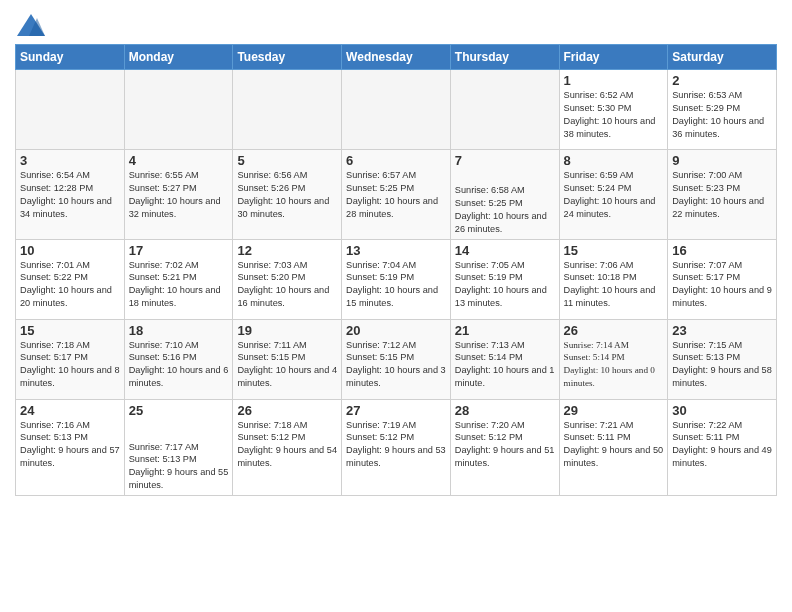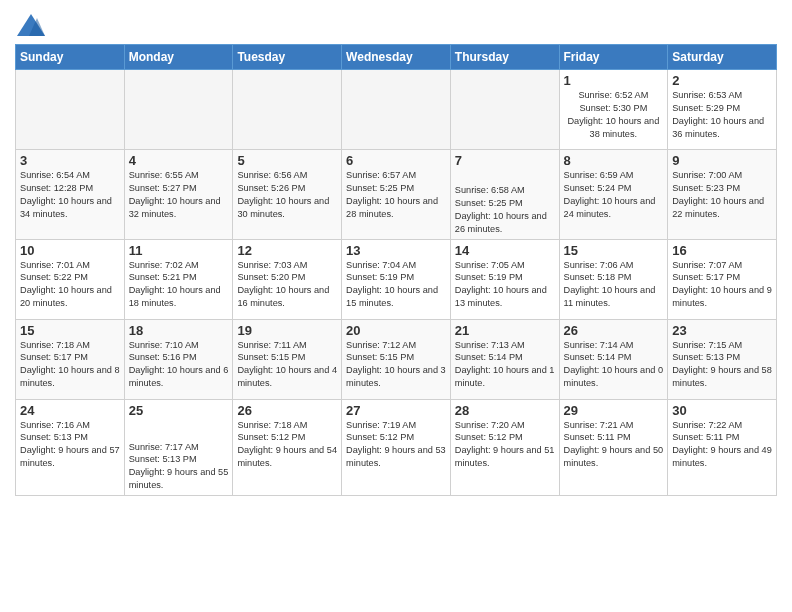--- a/index.html
+++ b/index.html
@@ -117,21 +117,21 @@
     </thead>
     <tbody id="calendar-body">
     <tr>
           <td class="empty"></td>
           <td class="empty"></td>
           <td class="empty"></td>
           <td class="empty"></td>
           <td class="empty"></td>
           <td>
             <span class="day-number">1</span>
-            <div class="day-info" style="white-space: pre-line; text-align: center;">Sunrise: 6:52 AM
+            <div class="day-info" style="white-space: pre-line;">Sunrise: 6:52 AM
 Sunset: 5:30 PM
 Daylight: 10 hours and 38 minutes.</div>
           </td>
           <td>
             <span class="day-number">2</span>
             <div class="day-info" style="white-space: pre-line;">Sunrise: 6:53 AM
 Sunset: 5:29 PM
 Daylight: 10 hours and 36 minutes.</div>
           </td>
         </tr>
@@ -180,21 +180,21 @@
           </td>
         </tr>
         <tr>
           <td>
             <span class="day-number">10</span>
             <div class="day-info" style="white-space: pre-line;">Sunrise: 7:01 AM
 Sunset: 5:22 PM
 Daylight: 10 hours and 20 minutes.</div>
           </td>
           <td>
-            <span class="day-number">11</span>
+            <span class="day-number">17</span>
             <div class="day-info" style="white-space: pre-line;">Sunrise: 7:02 AM
 Sunset: 5:21 PM
 Daylight: 10 hours and 18 minutes.</div>
           </td>
           <td>
             <span class="day-number">12</span>
             <div class="day-info" style="white-space: pre-line;">Sunrise: 7:03 AM
 Sunset: 5:20 PM
 Daylight: 10 hours and 16 minutes.</div>
           </td>
@@ -206,21 +206,21 @@
           </td>
           <td>
             <span class="day-number">14</span>
             <div class="day-info" style="white-space: pre-line;">Sunrise: 7:05 AM
 Sunset: 5:19 PM
 Daylight: 10 hours and 13 minutes.</div>
           </td>
           <td>
             <span class="day-number">15</span>
             <div class="day-info" style="white-space: pre-line;">Sunrise: 7:06 AM
-Sunset: 5:18 PM
+Sunset: 10:18 PM
 Daylight: 10 hours and 11 minutes.</div>
           </td>
           <td>
             <span class="day-number">16</span>
             <div class="day-info" style="white-space: pre-line;">Sunrise: 7:07 AM
 Sunset: 5:17 PM
 Daylight: 10 hours and 9 minutes.</div>
           </td>
         </tr>
         <tr>
@@ -249,21 +249,21 @@
 Daylight: 10 hours and 3 minutes.</div>
           </td>
           <td>
             <span class="day-number">21</span>
             <div class="day-info" style="white-space: pre-line;">Sunrise: 7:13 AM
 Sunset: 5:14 PM
 Daylight: 10 hours and 1 minute.</div>
           </td>
           <td>
             <span class="day-number">26</span>
-            <div class="day-info" style="white-space: pre-line;">Sunrise: 7:14 AM
+            <div class="day-info" style="white-space: pre-line; font-family: Liberation Serif, serif;">Sunrise: 7:14 AM
 Sunset: 5:14 PM
 Daylight: 10 hours and 0 minutes.</div>
           </td>
           <td>
             <span class="day-number">23</span>
             <div class="day-info" style="white-space: pre-line;">Sunrise: 7:15 AM
 Sunset: 5:13 PM
 Daylight: 9 hours and 58 minutes.</div>
           </td>
         </tr>

